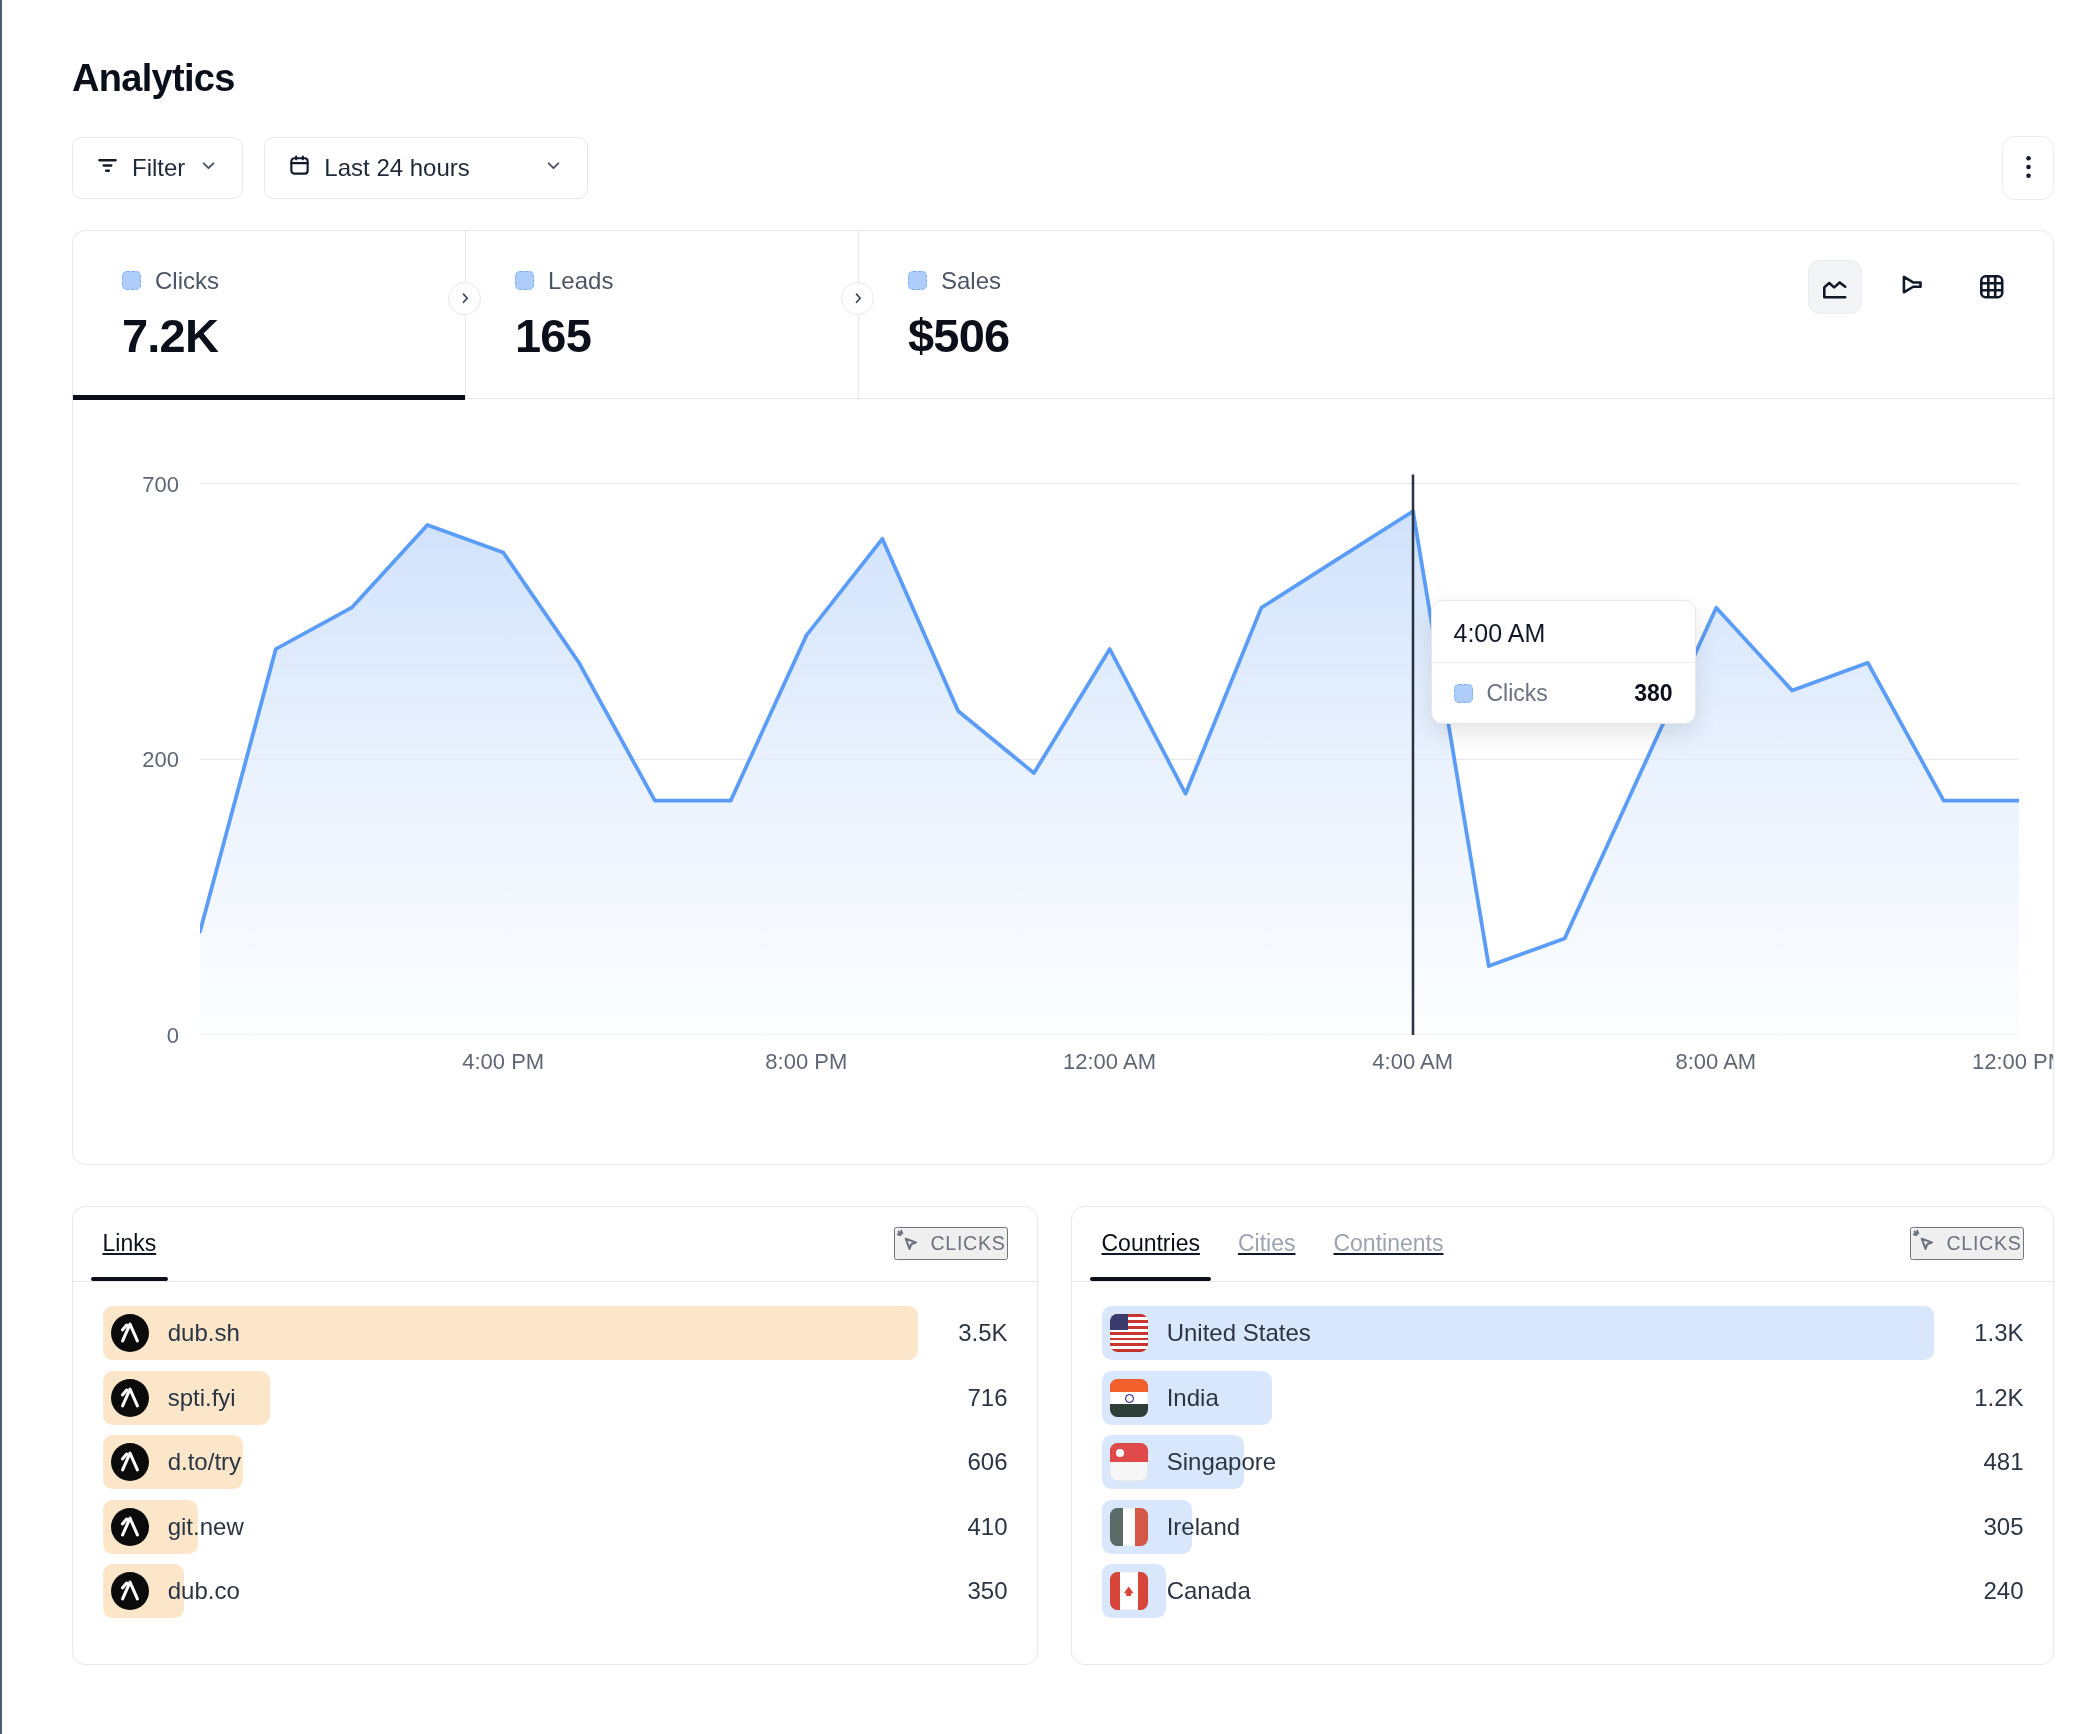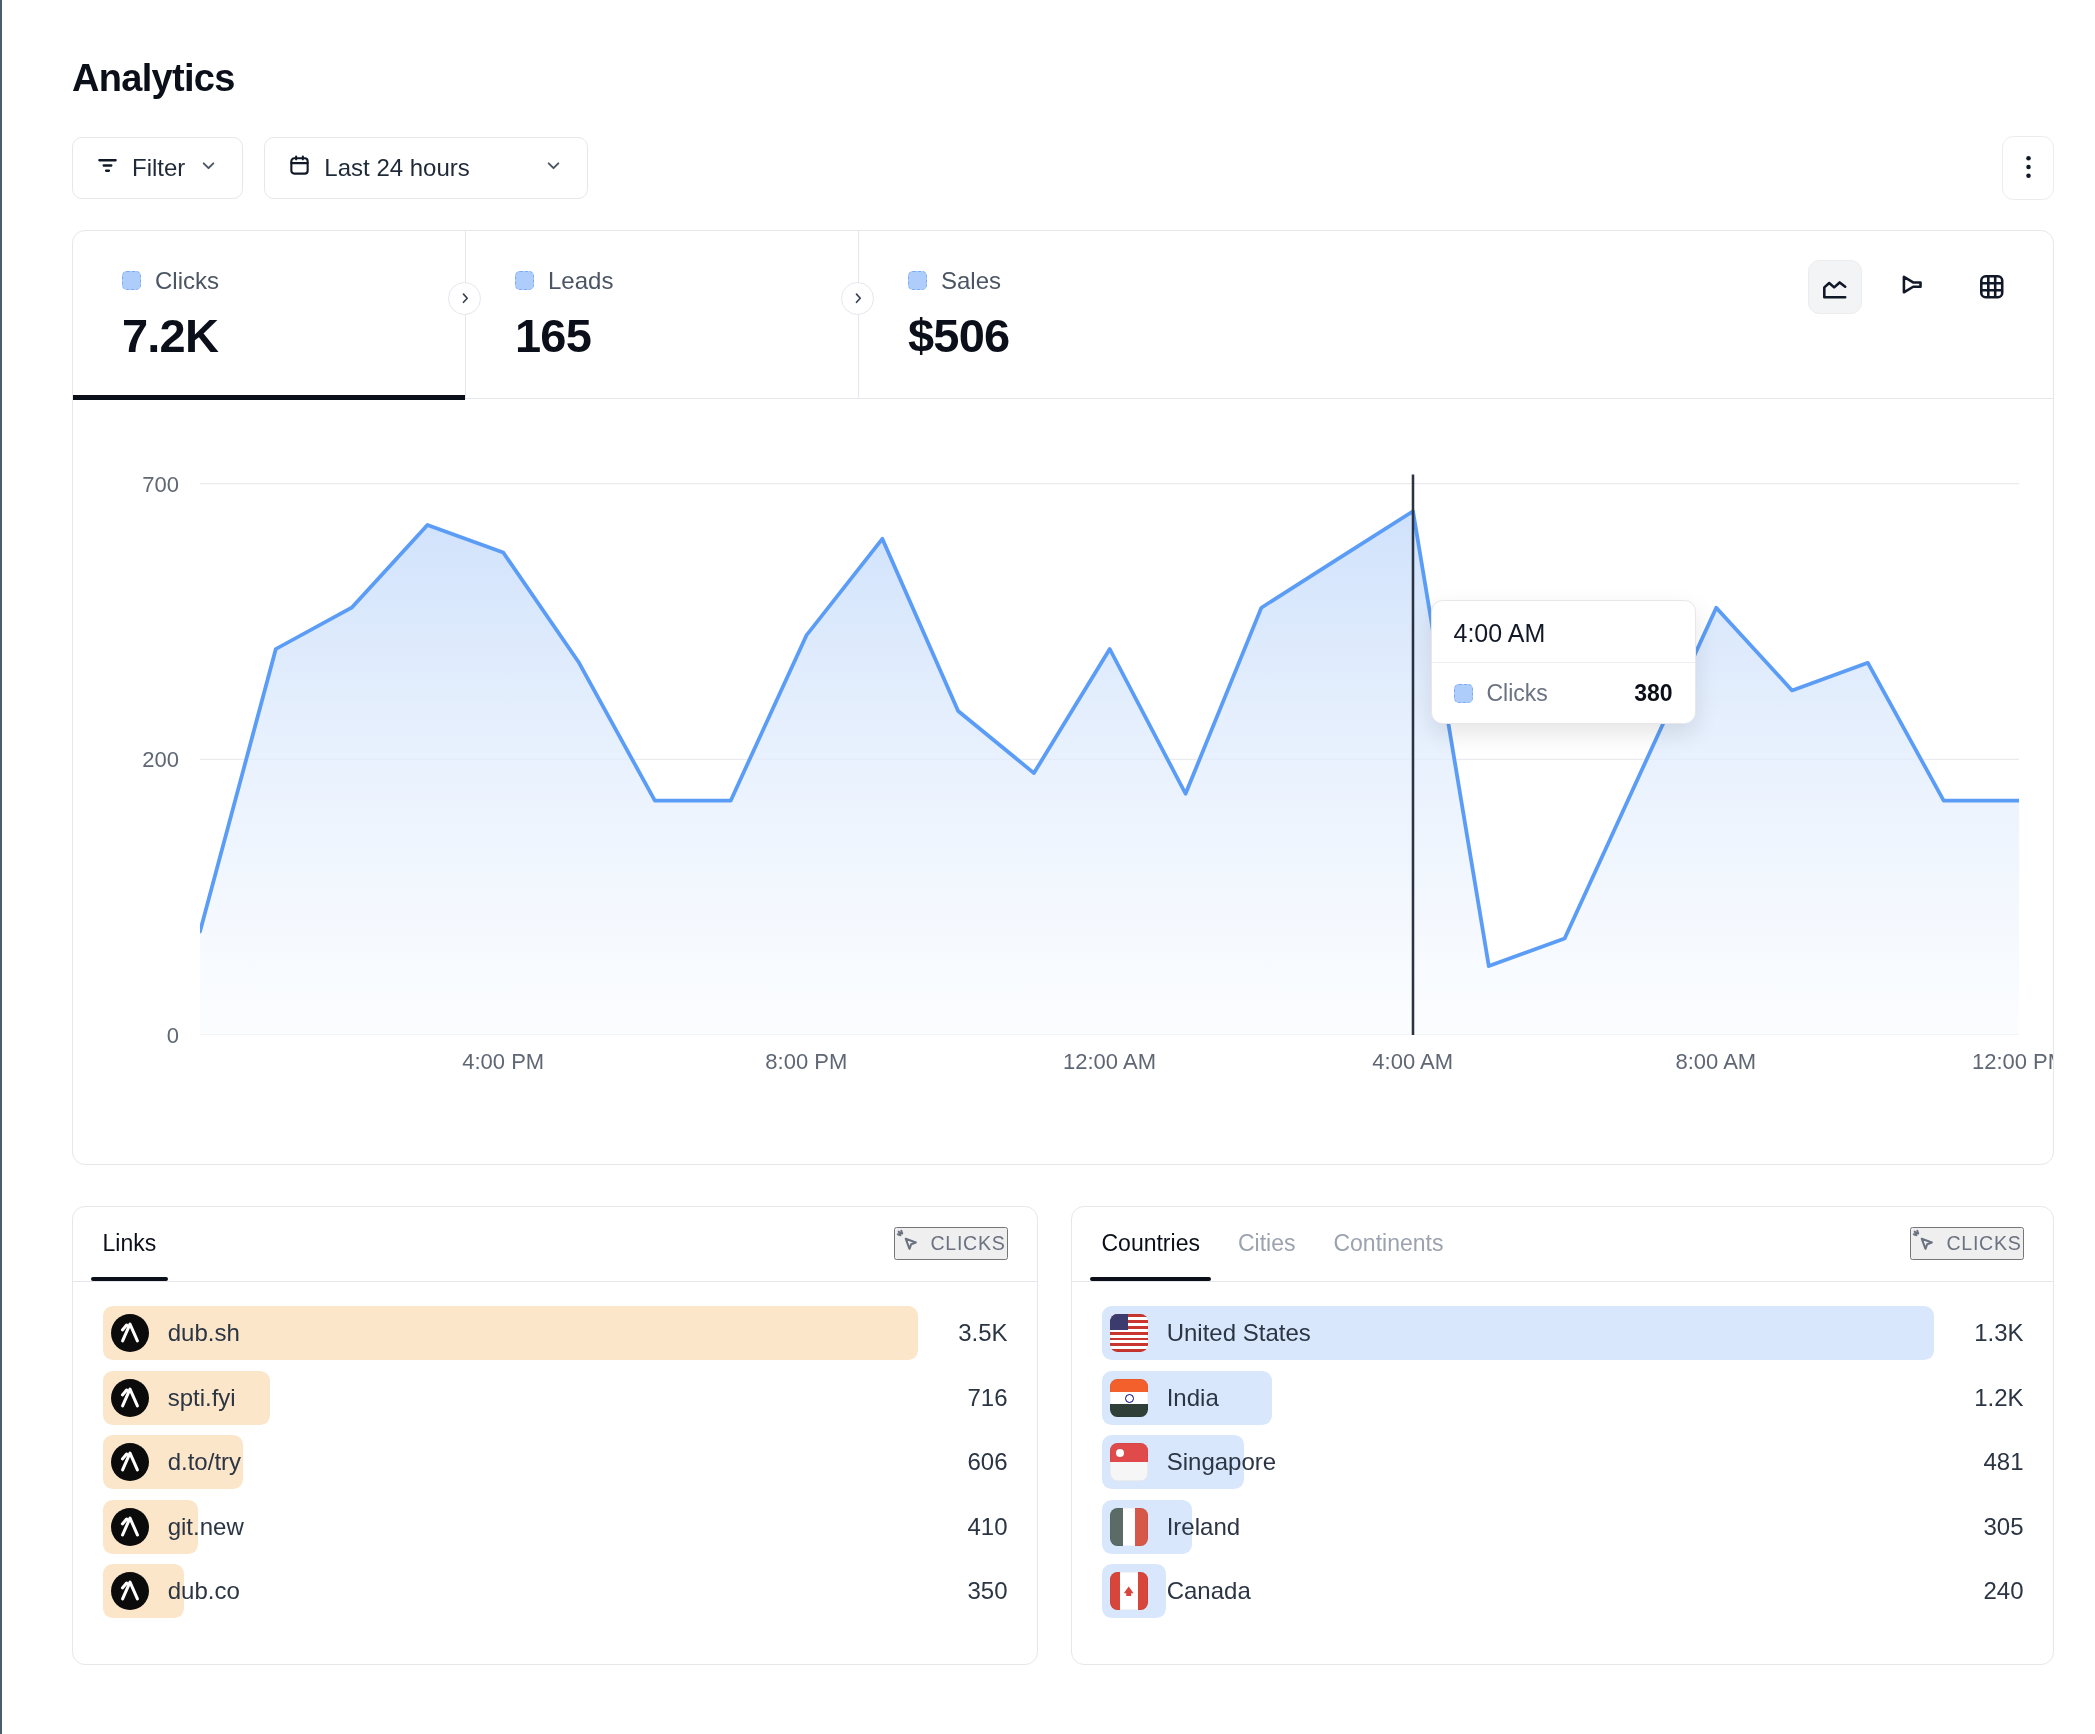--- a/index.html
+++ b/index.html
@@ -62,21 +62,21 @@
   .tt-series { font-size:23px; color:#6b7280; }
   .tt-value { margin-left:auto; font-size:23px; font-weight:700; color:#0b0f19; }
 
   
   .panels { display:flex; gap:33px; margin-top:41px; }
   .panel { border:0.8px solid #e5e7eb; border-radius:13px; height:459px; background:#fff; }
   .panel.links { width:966px; }
   .panel.countries { flex:1; }
   .panel-head { display:flex; align-items:center; height:75px; padding:0 29.5px;
                 border-bottom:0.8px solid #e5e7eb; }
-  .tabs { display:flex; gap:38px; height:100%; }
+  .tabs { display:flex; gap:38px; height:100%;text-decoration:underline; }
   .tab { position:relative; display:flex; align-items:center; height:100%; font-size:23px;
          color:#9ca3af; cursor:pointer; white-space:nowrap; }
   .tab.active { color:#0b0f19; font-weight:500; }
   .tab.active::after { content:""; position:absolute; left:-11.5px; right:-11.5px; bottom:-0.8px;
                        height:4.1px; background:#0b0f19; border-radius:2.5px; }
   .metric-toggle { margin-left:auto; display:flex; align-items:center; gap:9.8px; font-size:19.6px;
                    letter-spacing:0.7px; color:#6b7280; font-weight:500; cursor:pointer; }
   .rows { padding:24.5px 29.5px 0; }
   .row { display:flex; align-items:center; height:54px; margin-bottom:10.6px;justify-content:flex-end; }
   .bar-zone { position:relative; flex:1; height:54px; }

